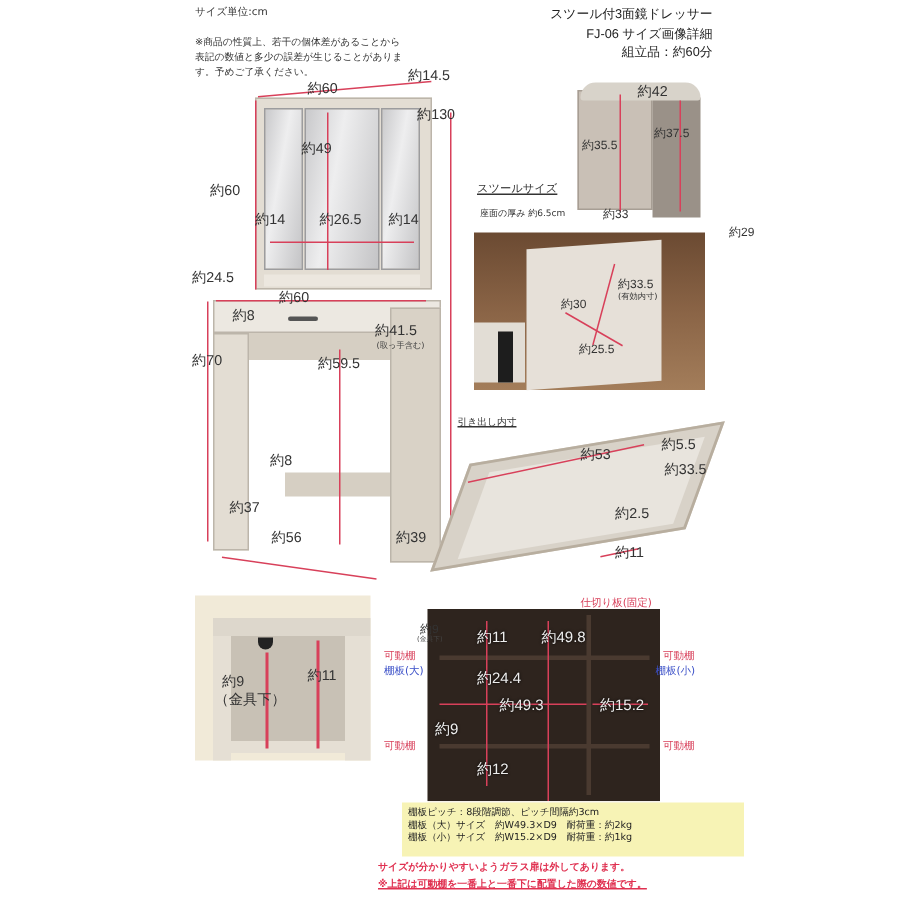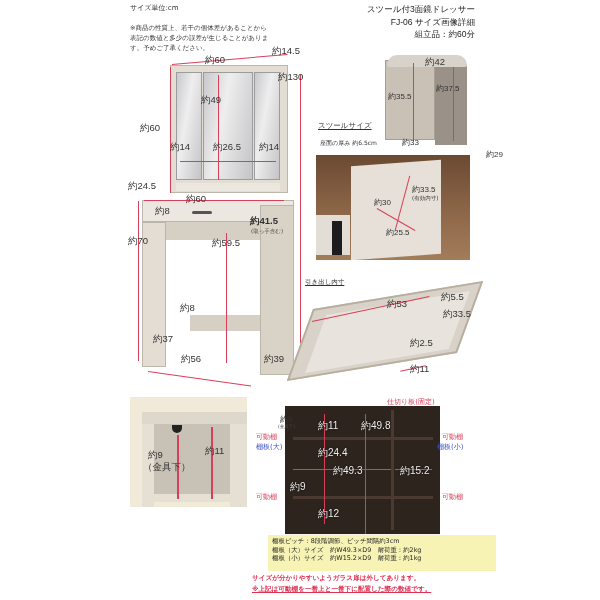--- a/index.html
+++ b/index.html
@@ -67,21 +67,21 @@
 <div class="t dim" style="left:272px;top:46px;">約14.5</div>
 <div class="t dim" style="left:278px;top:72px;">約130</div>
 <div class="t dim" style="left:201px;top:95px;">約49</div>
 <div class="t dim" style="left:140px;top:123px;">約60</div>
 <div class="t dim" style="left:170px;top:142px;">約14</div>
 <div class="t dim" style="left:213px;top:142px;">約26.5</div>
 <div class="t dim" style="left:259px;top:142px;">約14</div>
 <div class="t dim" style="left:128px;top:181px;">約24.5</div>
 <div class="t dim" style="left:186px;top:194px;">約60</div>
 <div class="t dim" style="left:155px;top:206px;">約8</div>
-<div class="t dim" style="left:250px;top:216px;font-weight:bold;">約41.5</div>
+<div class="t dim" style="left:250px;top:216px;">約41.5</div>
 <div class="t" style="left:251px;top:229px;font-size:5.5px;color:#444;">(取っ手含む)</div>
 <div class="t dim" style="left:128px;top:236px;">約70</div>
 <div class="t dim" style="left:212px;top:238px;">約59.5</div>
 <div class="t dim" style="left:180px;top:303px;">約8</div>
 <div class="t dim" style="left:153px;top:334px;">約37</div>
 <div class="t dim" style="left:181px;top:354px;">約56</div>
 <div class="t dim" style="left:264px;top:354px;">約39</div>
 
 <div class="abs" style="left:385px;top:55px;width:90px;height:90px;">
   <div class="abs" style="left:0;top:5px;width:50px;height:80px;background:#c9c0b6;border:1px solid #a79e94;"></div>

